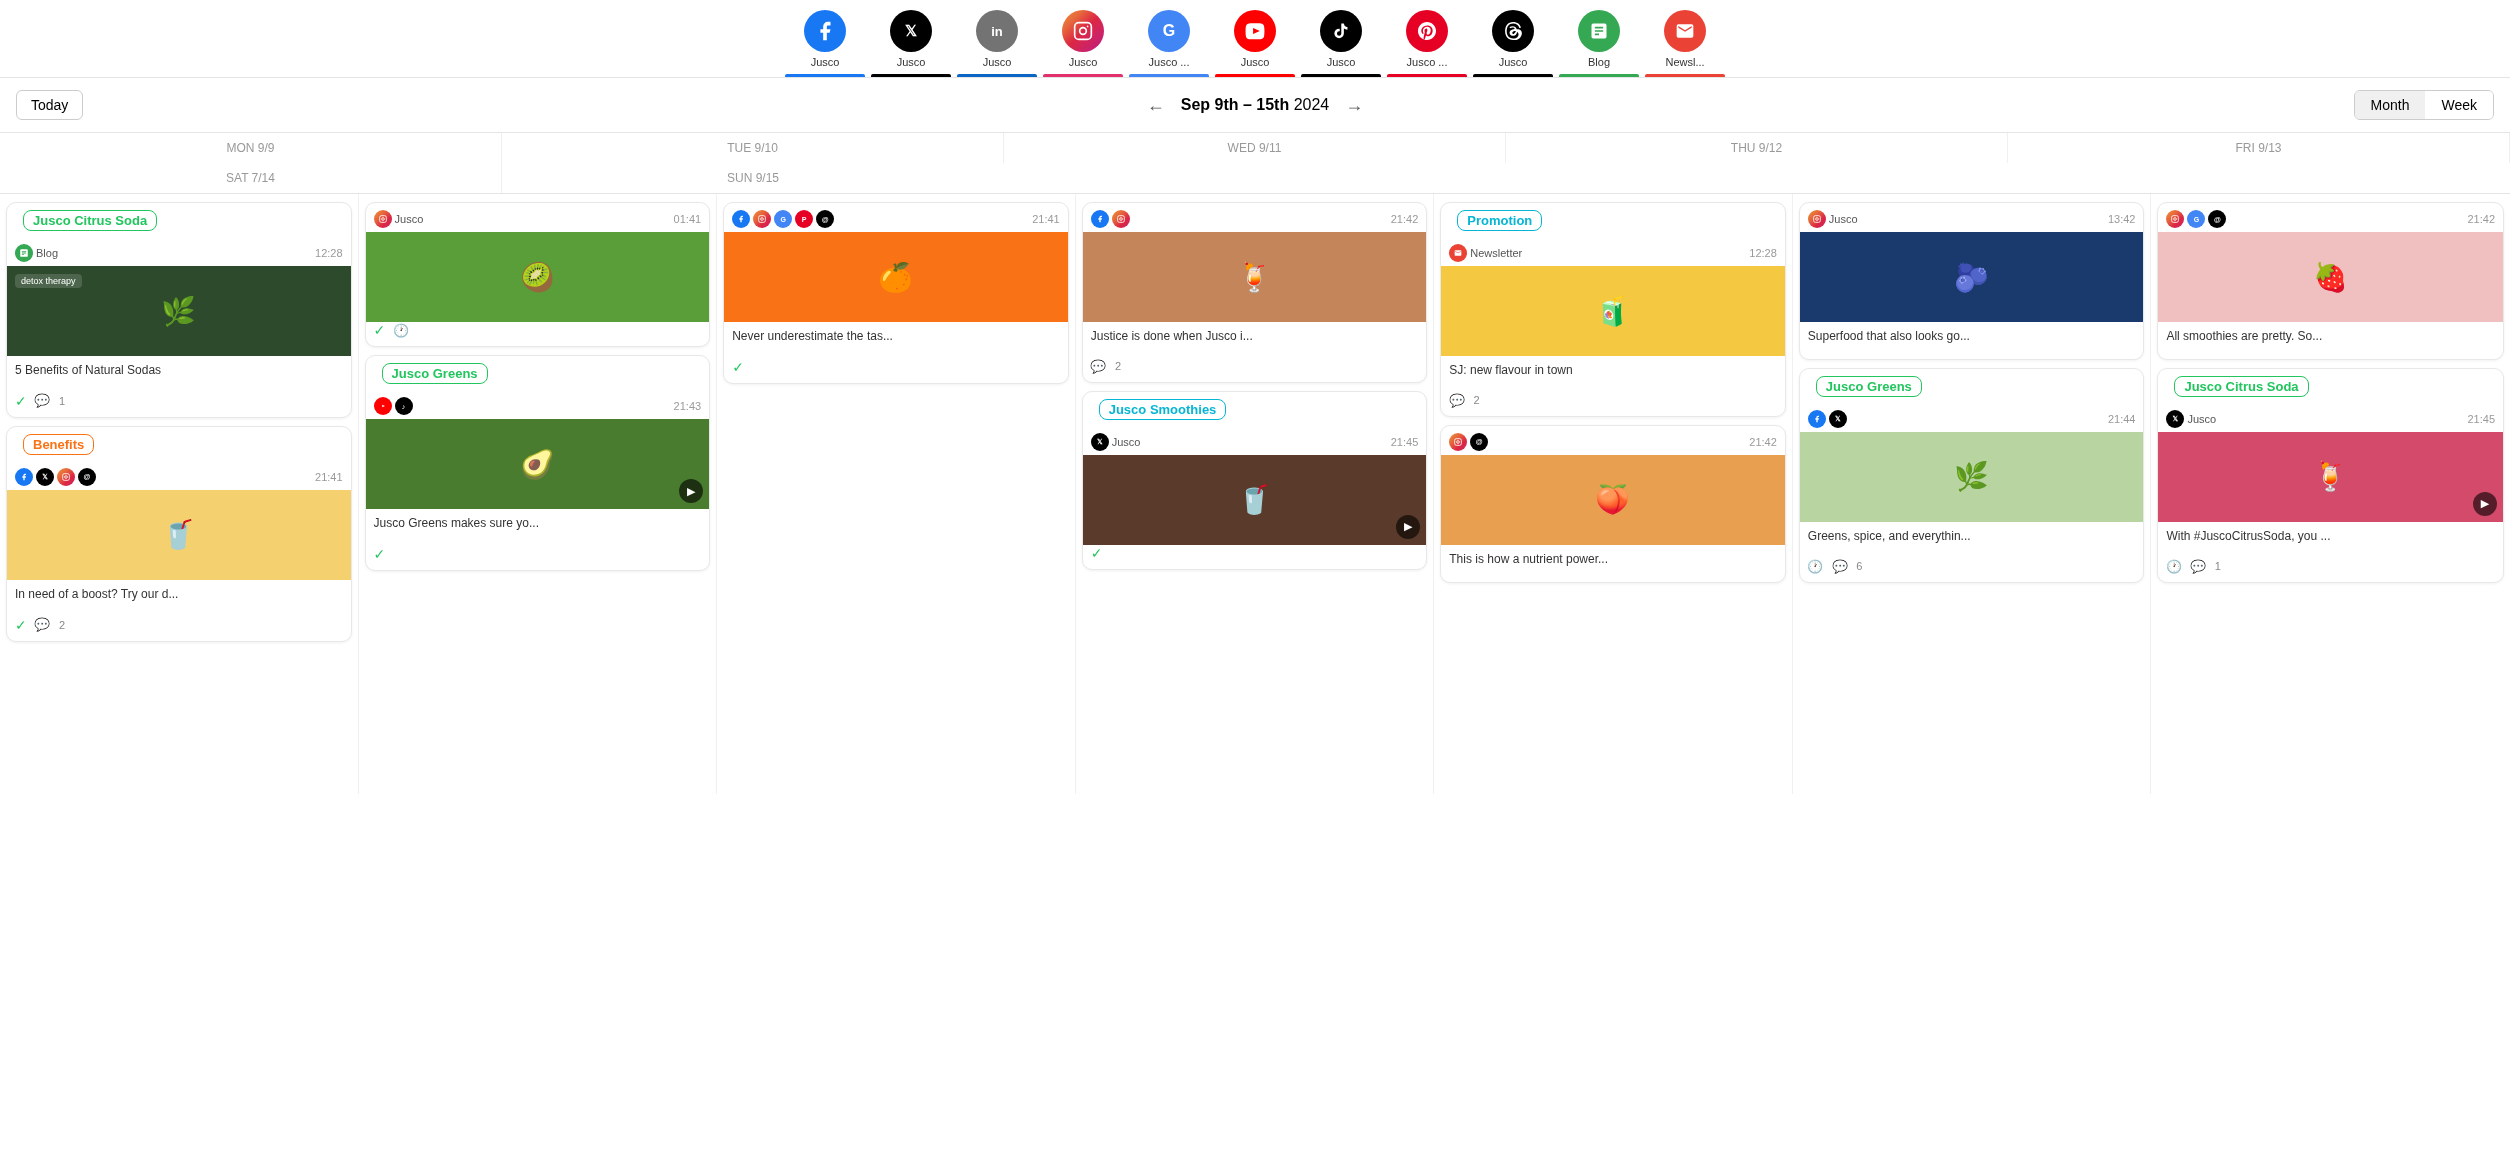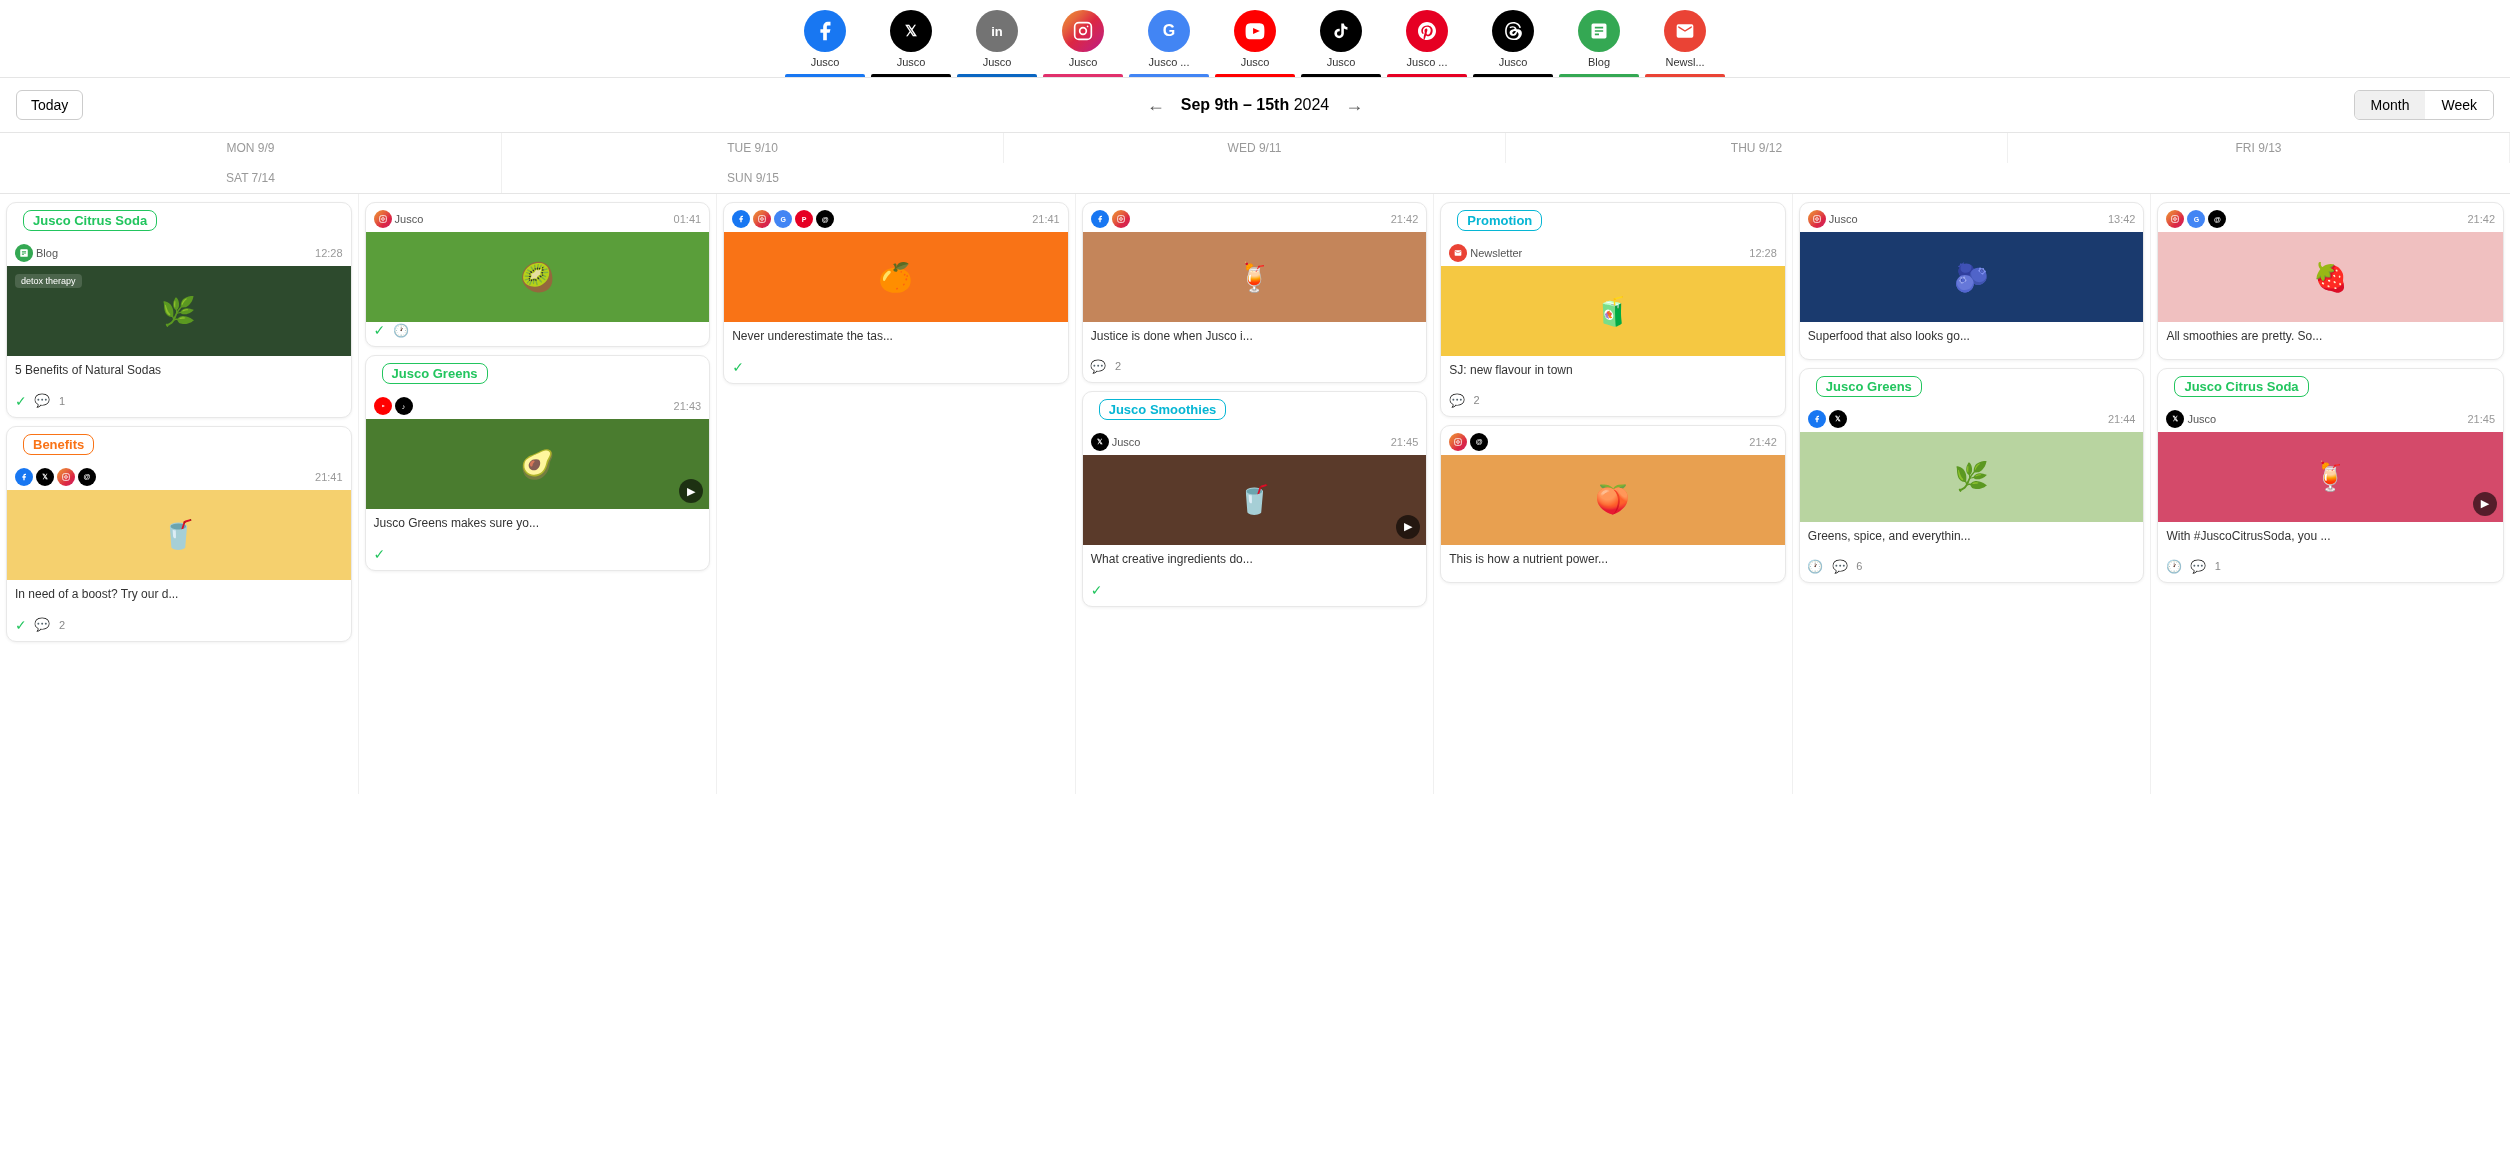--- a/index.html
+++ b/index.html
@@ -568,23 +568,20 @@
               <span style="font-size:7px;">𝕏</span>
             </div>
           <span style="font-size:11px;color:#555;">Jusco</span>
         </div>
         <span class="card-time">21:45</span>
       </div>
       <div class="img-placeholder" style="background:#5a3a2a;height:90px;position:relative;">
         <span style="font-size:28px;">🥤</span>
         <div class="video-badge">▶</div>
       </div>
-      <div class="card-body">
-        <div class="card-text">What creative ingredients do...</div>
-      </div>
       <div class="card-footer">
         <span class="check-icon">✓</span>
       </div>
     </div>
   </div>
 
   <div class="day-col">
 
     <div class="post-card">
       <div style="padding:7px 8px 2px 8px;">

